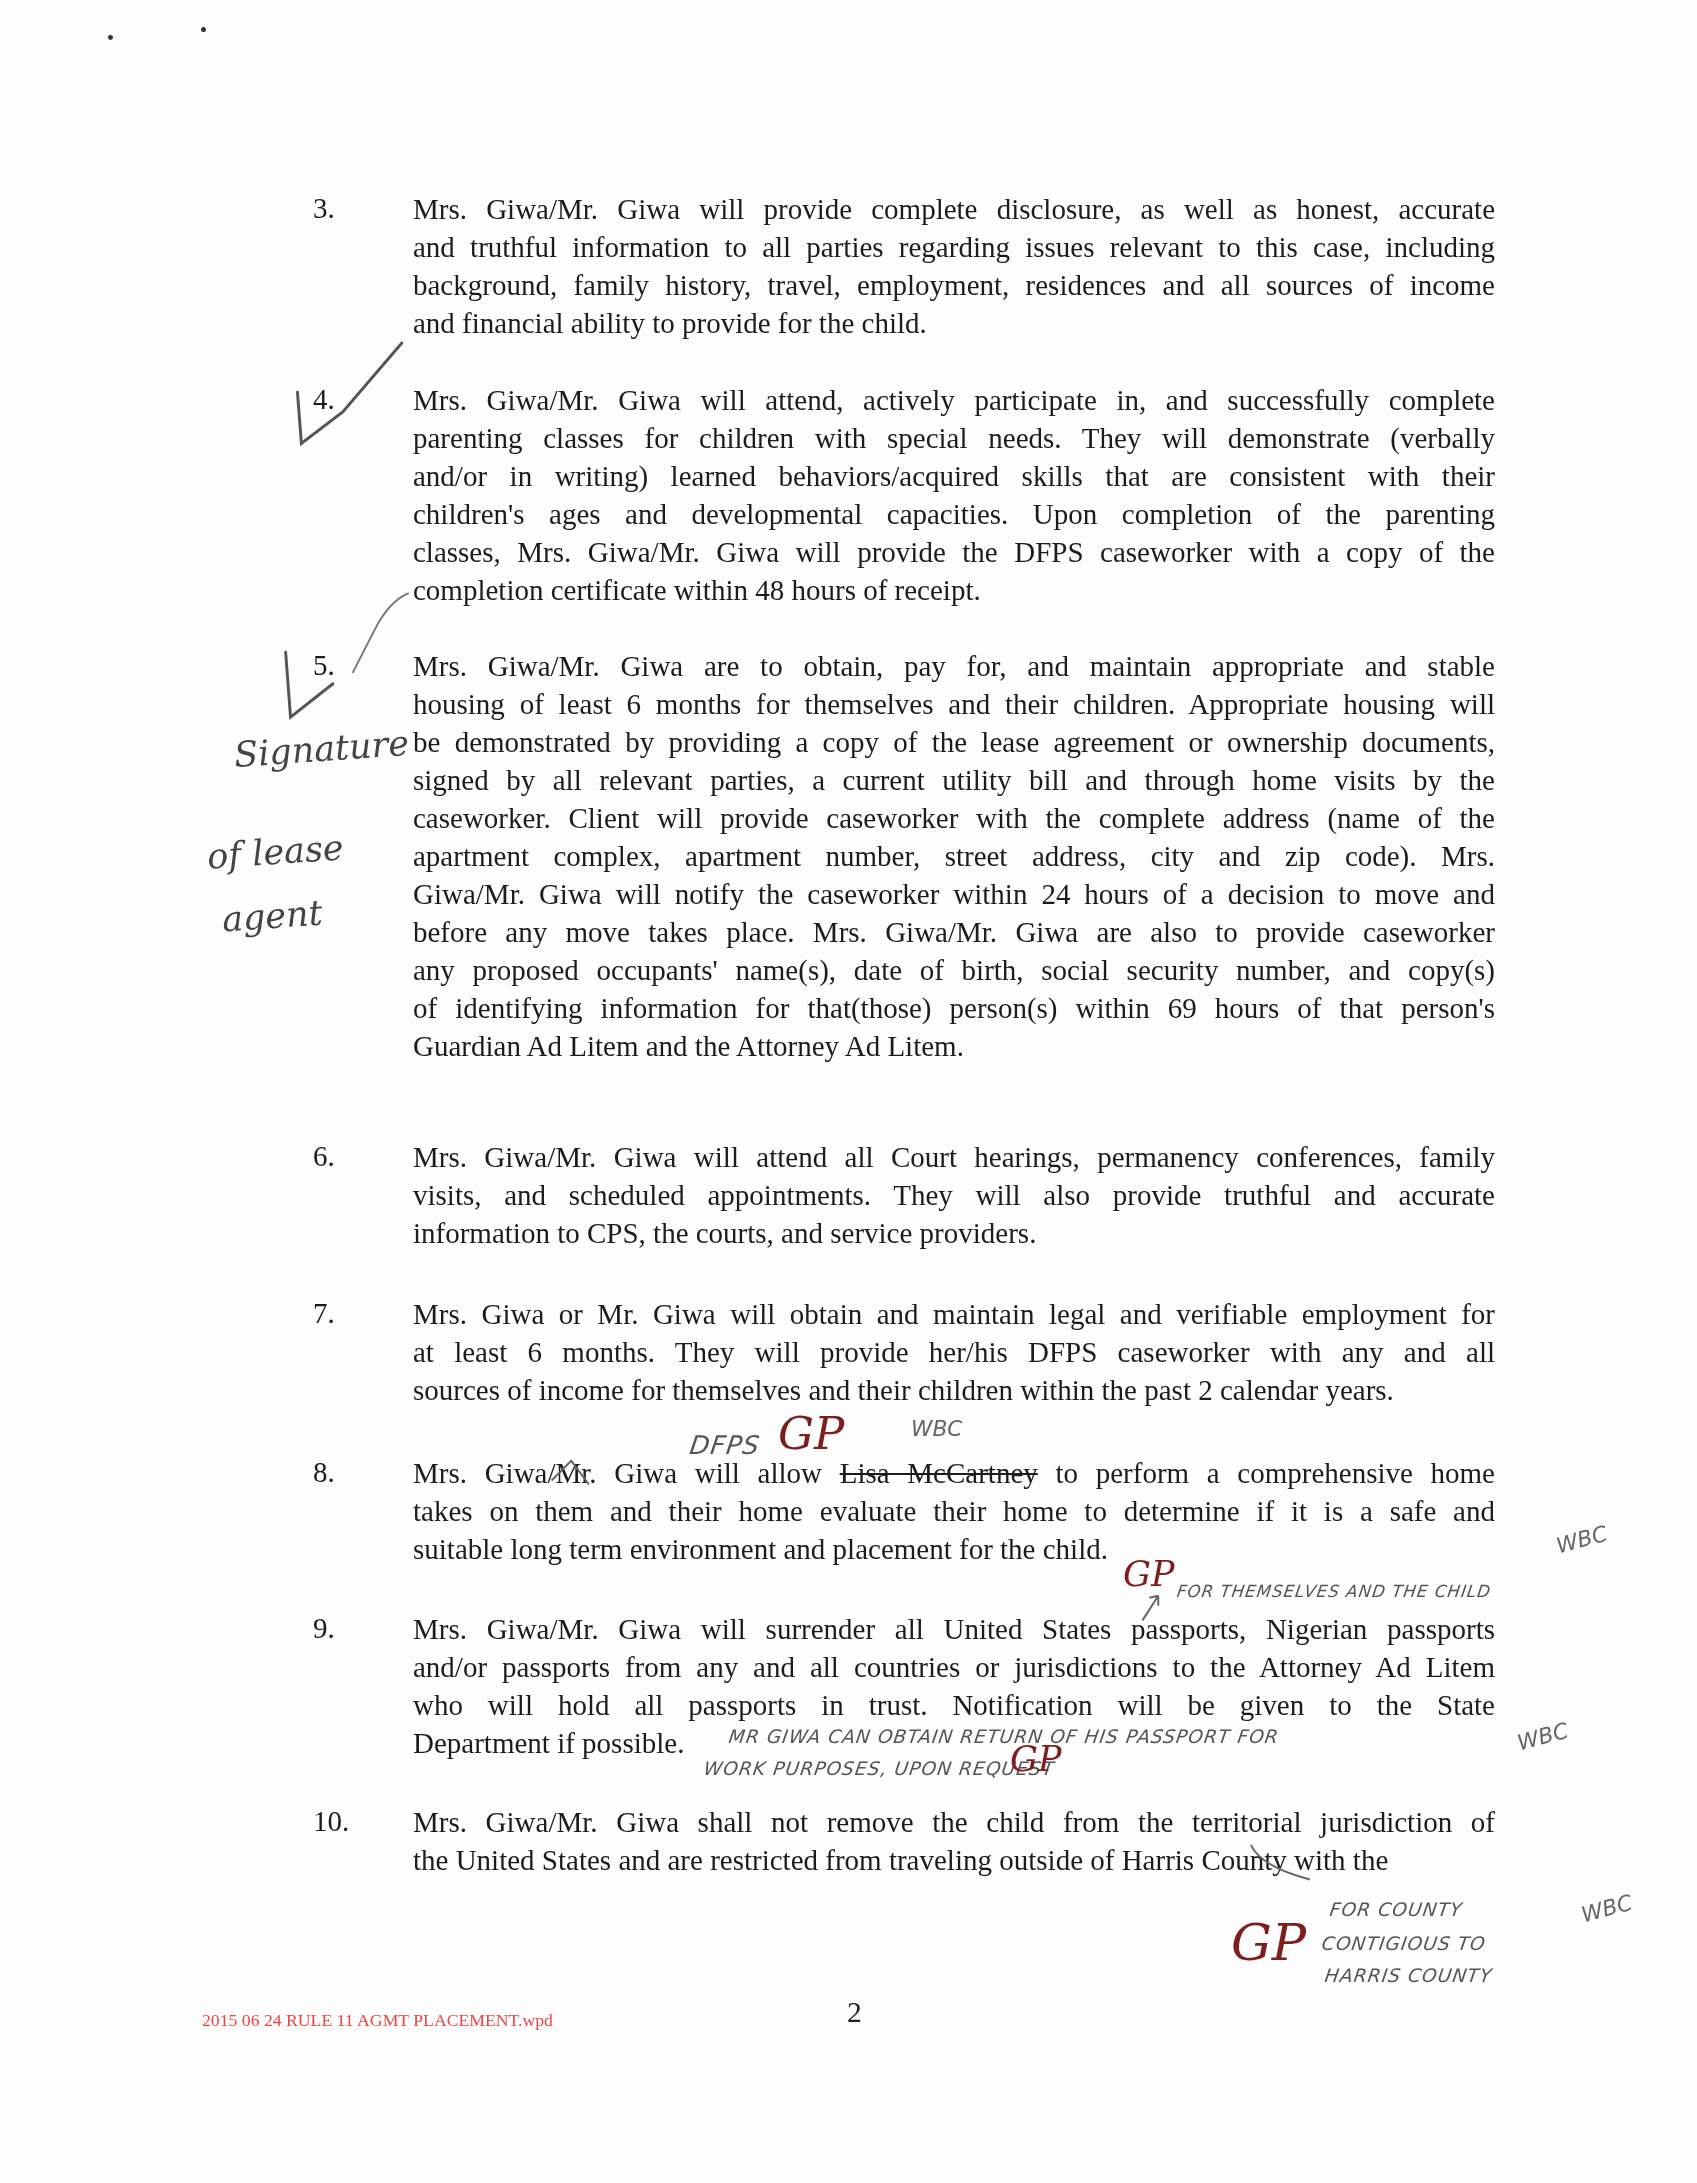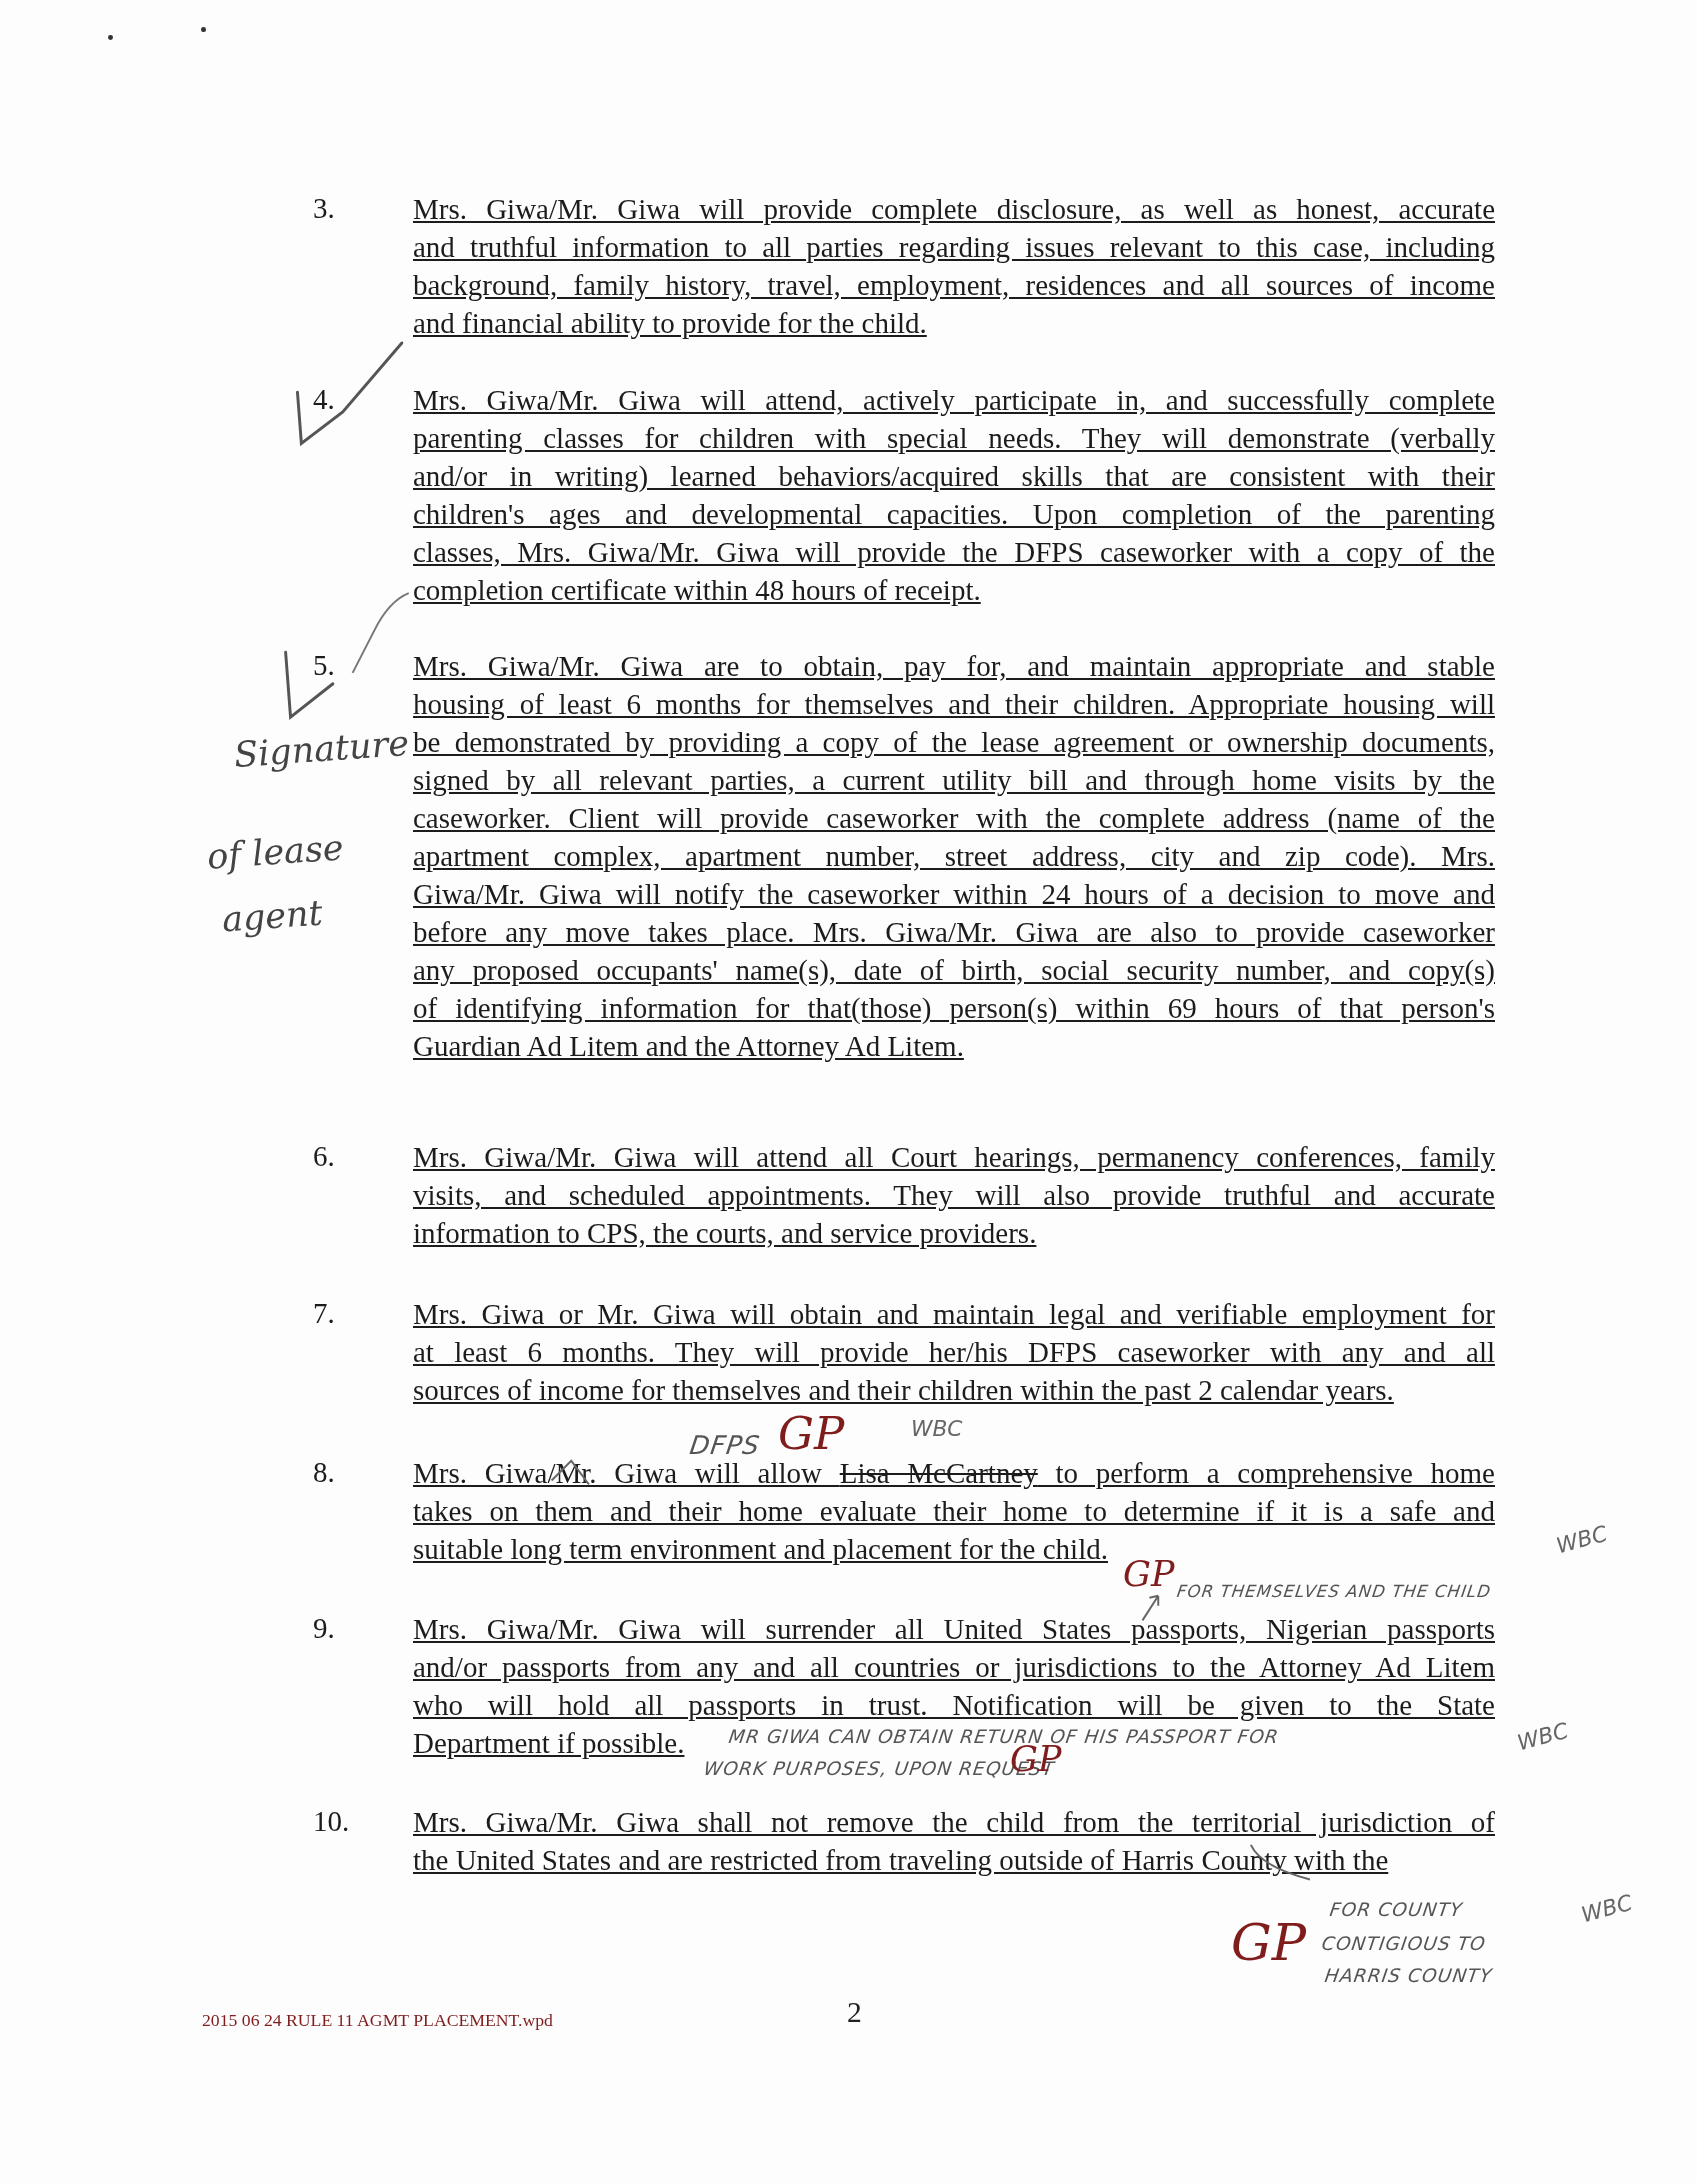--- a/index.html
+++ b/index.html
@@ -3,30 +3,30 @@
 <meta charset="utf-8">
 <style>
   html, body { margin: 0; padding: 0; background: #ffffff; }
   body { width: 1697px; height: 2184px; position: relative; overflow: hidden;
          font-family: "Liberation Serif", "DejaVu Serif", serif; color: #1c1c1c; }
   .page { position: absolute; left: 0; top: 0; width: 1697px; height: 2184px; background: #fdfdfd; }
   .item { position: absolute; left: 313px; width: 1182px; }
   .num { position: absolute; left: 0; top: 0; font-size: 29px; line-height: 37px; }
   .body { position: absolute; left: 100px; width: 1082px; font-size: 29px; line-height: 38px;
           text-align: justify; text-align-last: left; }
-  .body .line { display: block; white-space: nowrap; text-align: justify; text-align-last: justify; text-decoration: underline; }
+  .body .line { display: block; white-space: nowrap; text-align: justify; text-align-last: justify; }
   .body .line.last { text-align-last: left; }
   .hw { position: absolute; font-family: "DejaVu Sans", sans-serif; color: #4a4a4a; font-style: italic;
         white-space: nowrap; }
   .hw-caps { font-size: 18.7px; letter-spacing: 1px; transform: skewX(-8deg); color: #555; }
   .hw-init { font-family: "DejaVu Serif", serif; font-size: 45px; color: #7f1d1d; font-style: italic; }
   .hw-small { font-size: 21.7px; color: #666; }
   .hw-script { font-family: "DejaVu Serif", serif; font-size: 35px; color: #444; line-height: 51px; transform: rotate(-4deg); }
   .strike { text-decoration: line-through; text-decoration-thickness: 2px; }
-  .footer { position: absolute; top: 2010px; left: 202px; font-size: 17.7px; color: #7f1d1d; }
+  .footer { position: absolute; top: 2010px; left: 202px; font-size: 17.7px; color: #ef4444; }
   .pagenum { position: absolute; top: 1996px; left: 847px; font-size: 29.6px; color: #222; }
   svg.marks { position: absolute; left: 0; top: 0; width: 1697px; height: 2184px; pointer-events: none; }
   .speck { position: absolute; background: #333; border-radius: 50%; }
 </style>
 </head>
 <body>
 
 <div class="page">
 
   <div class="speck" style="left:108px;top:35px;width:4.9px;height:4.9px;"></div>

